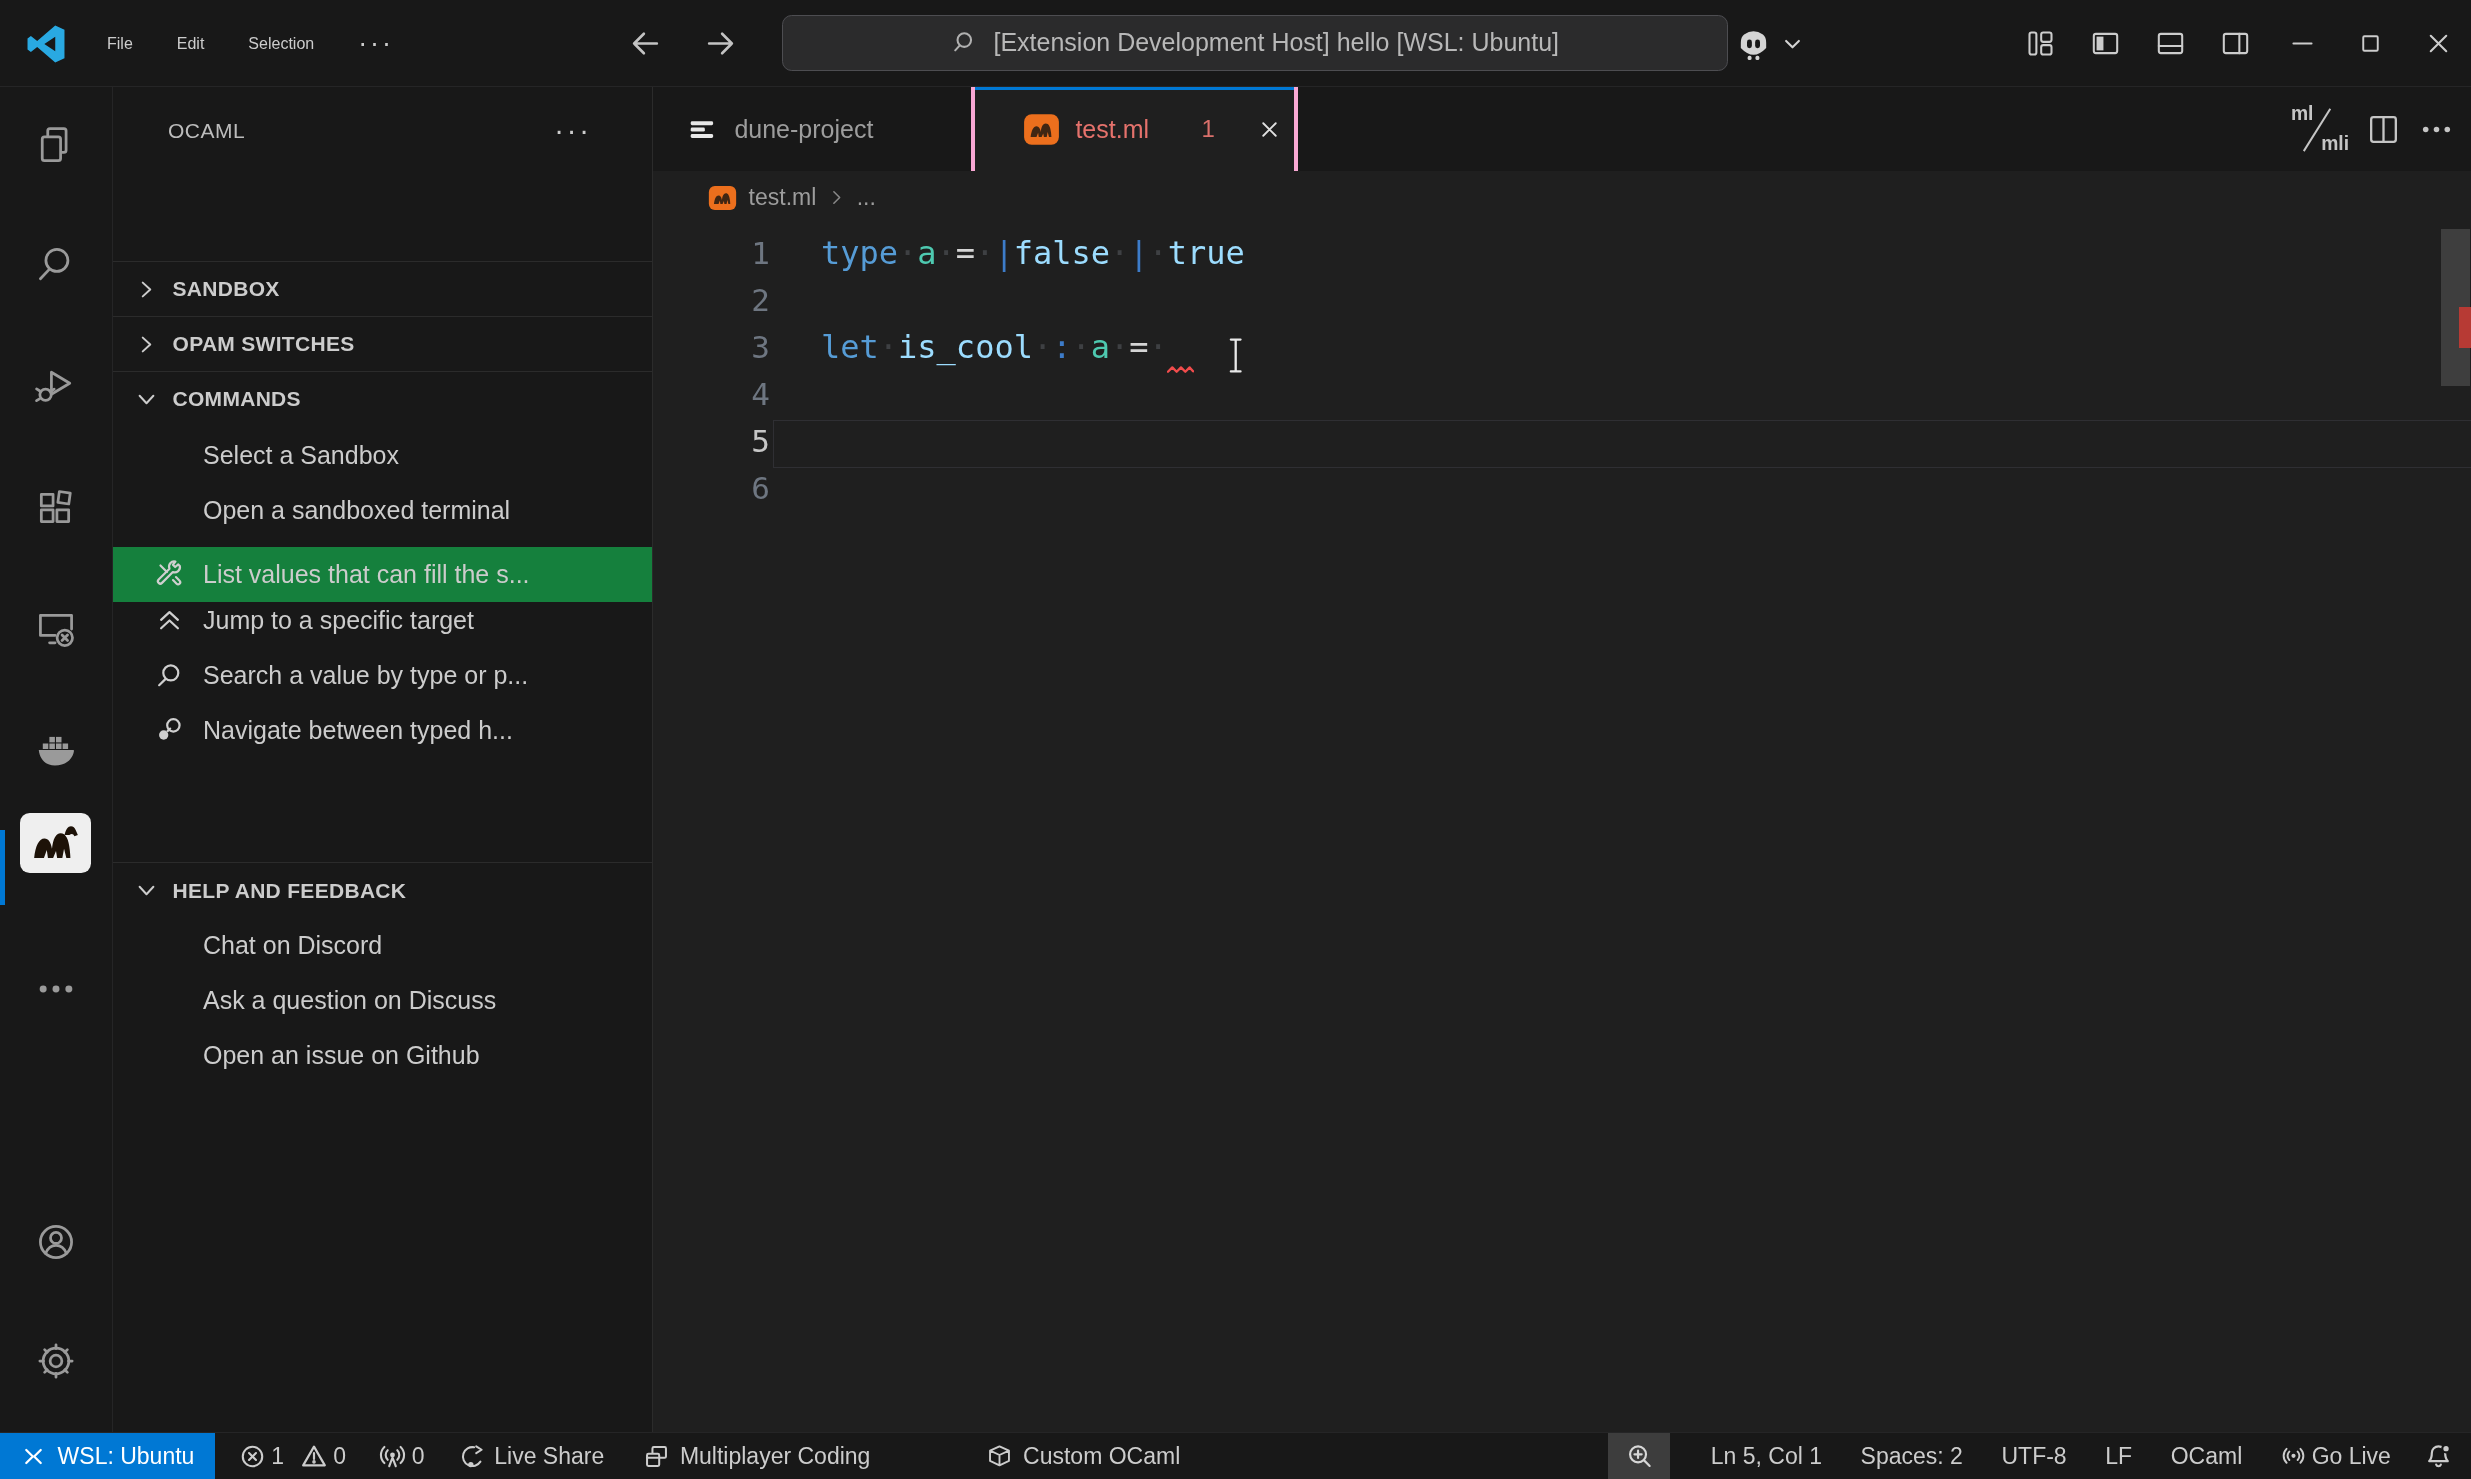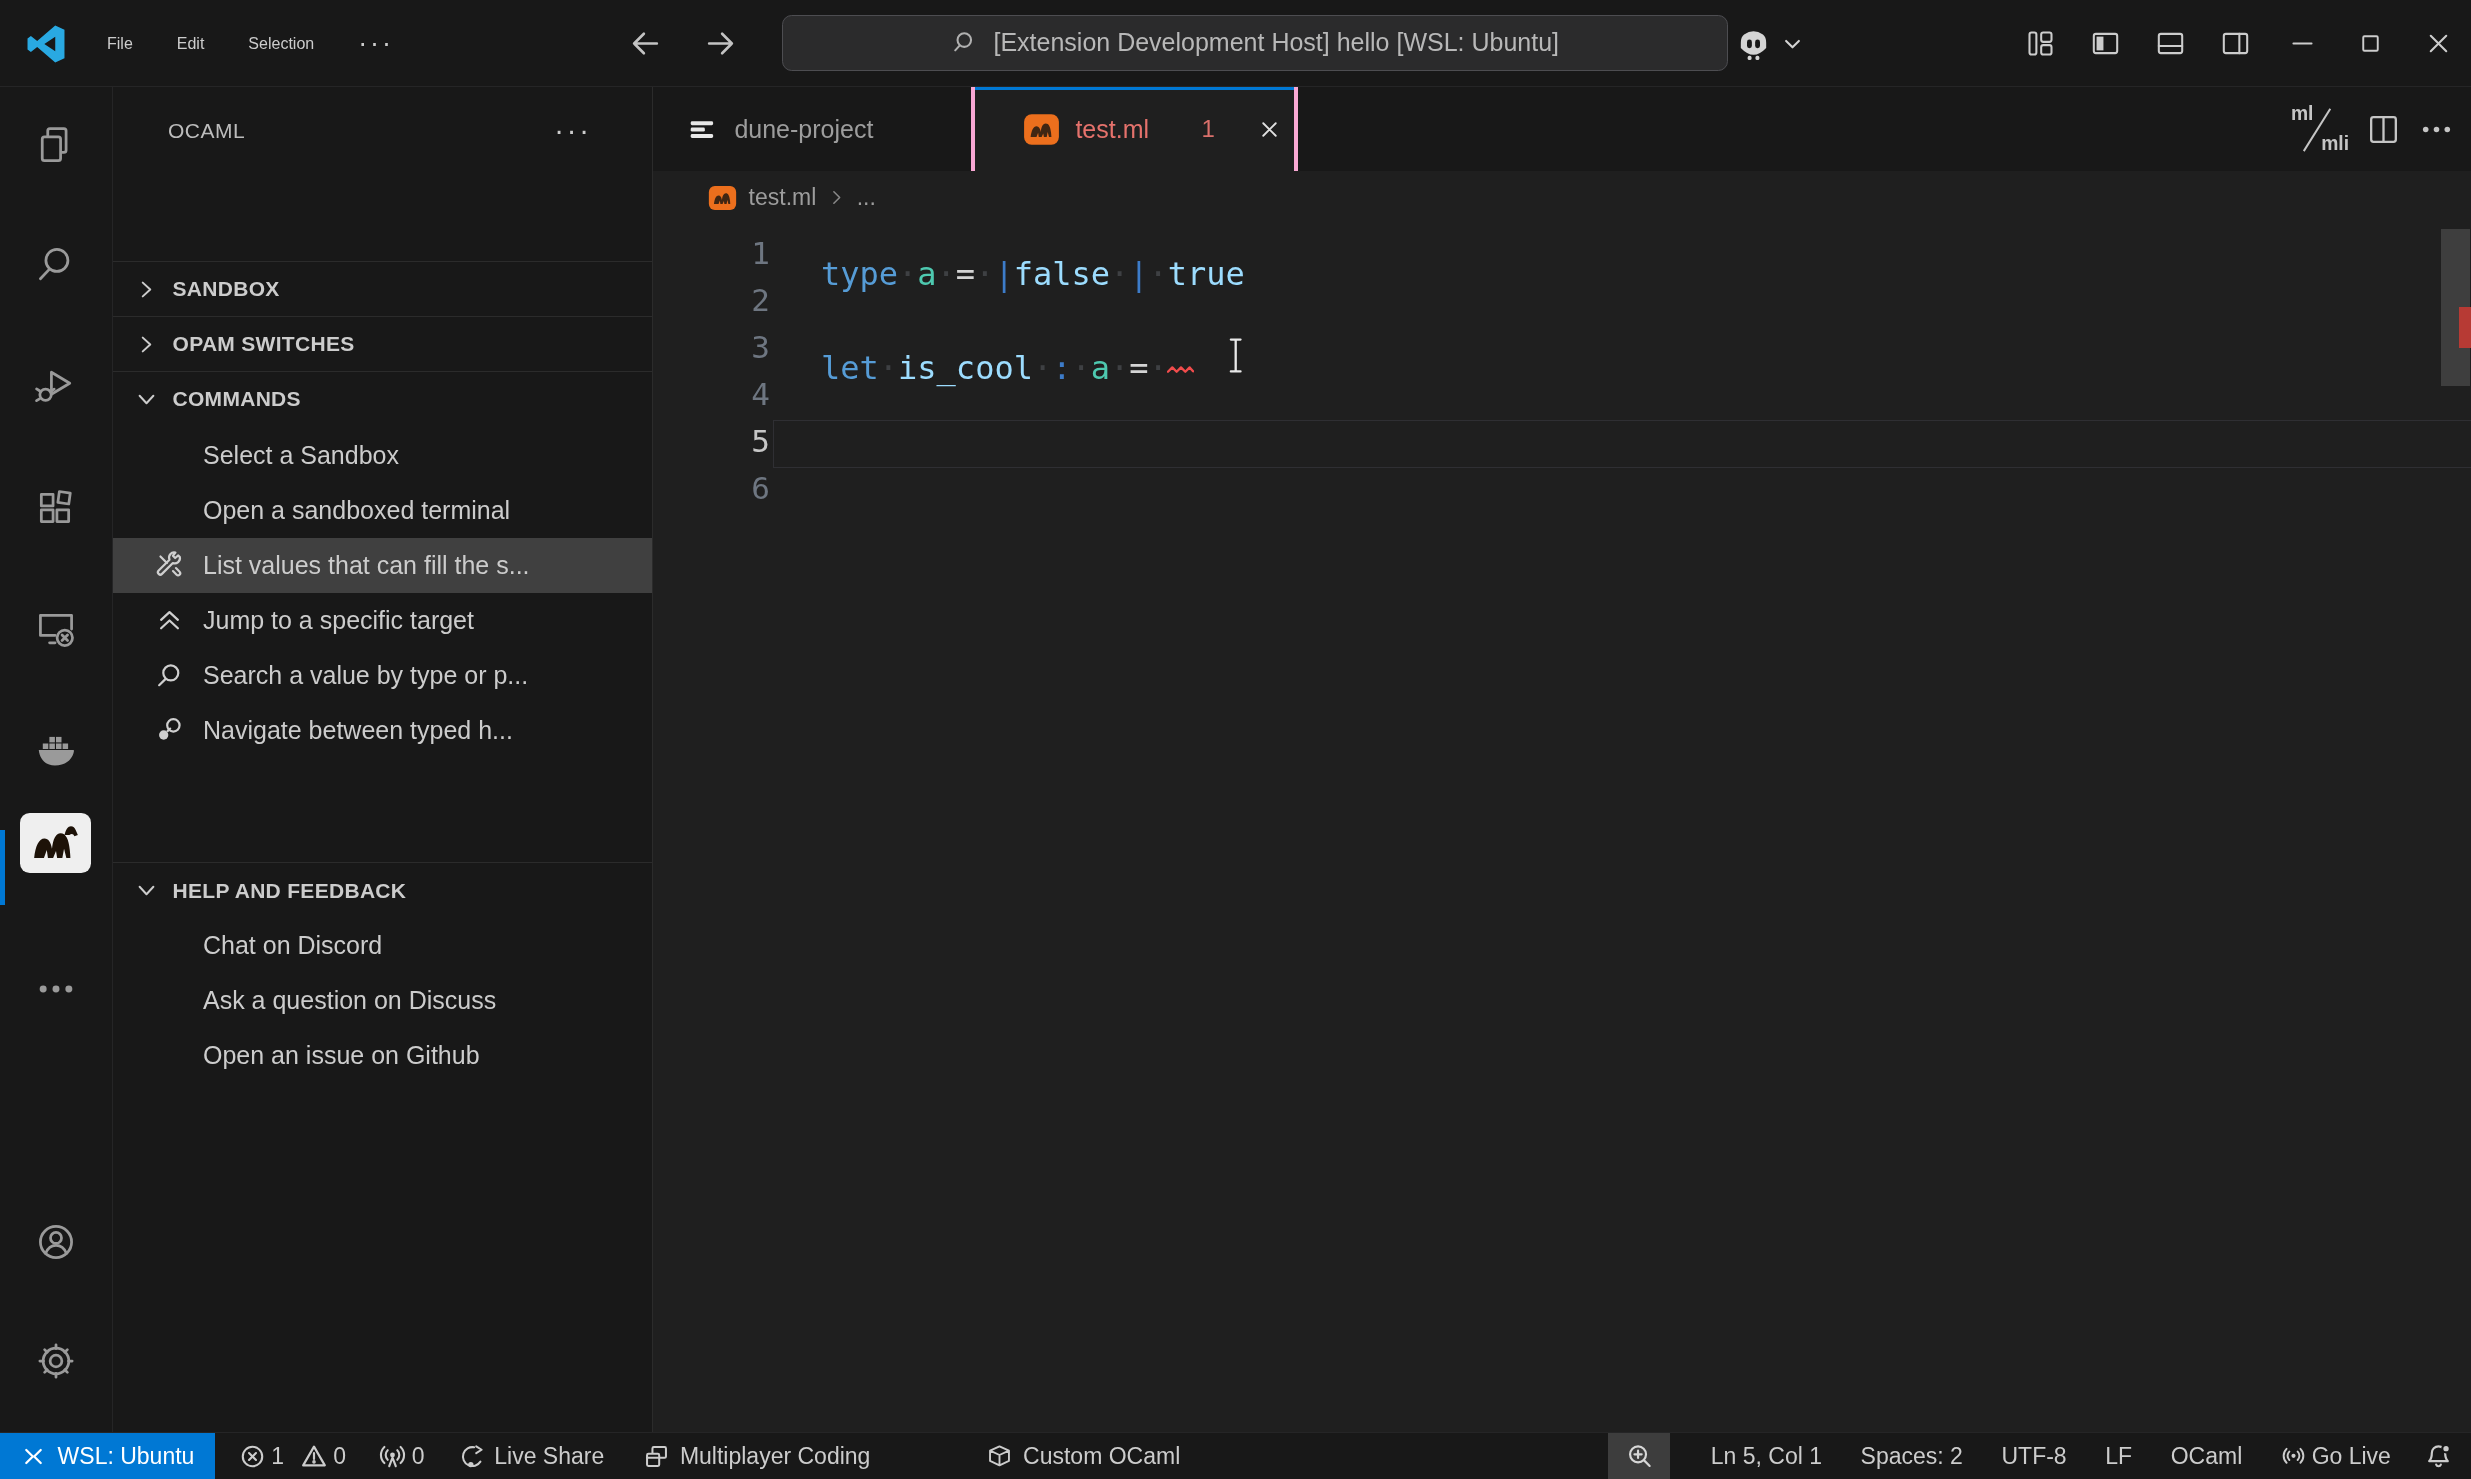--- a/index.html
+++ b/index.html
@@ -47,21 +47,21 @@
     font-size:21px; color:#bcbcbc; letter-spacing:0.5px; }
   .sb-head-more { position:absolute; right:54px; top:23px; width:50px; height:41px;
     font-size:29px; letter-spacing:2.9px; color:#cccccc; display:flex; align-items:center; justify-content:center; }
   .sb-section { position:absolute; left:0; right:0; height:55px; border-top:1px solid #2b2b2b;
     display:flex; align-items:center; padding-left:21px; gap:13.5px; }
   .sb-section .lbl { font-weight:bold; font-size:21px; color:#cccccc; letter-spacing:0.3px; }
   .sb-chev { width:25px; height:25px; color:#cccccc; }
   .sb-item { position:absolute; left:0; right:0; height:55px; display:flex; align-items:center; color:#cccccc; }
   .sb-item .txt { position:absolute; left:90px; white-space:nowrap; }
   .sb-item .iico { position:absolute; left:39px; width:35px; height:35px; color:#cfcfcf; }
-  .sb-item.selected { background:#404040; }
+  .sb-item.selected { background:#15803d;margin-top:9px; }
   .sb-divider { position:absolute; left:0; right:0; height:1px; background:#2b2b2b; }
 
   
   .editor { position:absolute; left:653px; top:87px; right:0; bottom:47px; background:#1f1f1f; }
   .tabbar { position:absolute; top:0; left:0; right:0; height:84px; background:#181818; display:flex; }
   .tab { height:84px; display:flex; align-items:center; border-right:4px solid #f9a8d4;
     font-size:25px; position:relative; }
   .tab.inactive { width:322px; background:#181818; color:#9d9d9d; padding-left:33px; gap:15.4px; }
   .tab.active { width:323px; background:#1f1f1f; color:#e5726c; padding-left:48px; gap:15.4px; }
   .tab.active::before { content:""; position:absolute; top:0; left:0; right:0; height:2.9px; background:#0078d4; }
@@ -75,21 +75,21 @@
   .breadcrumbs { position:absolute; top:84px; left:0; right:0; height:53px; background:#1f1f1f;
     display:flex; align-items:center; font-size:23px; color:#9d9d9d; }
   .breadcrumbs .fico { margin-left:55px; margin-right:11.6px; }
   .bc-sep { margin:0 9.7px; color:#888; }
 
   .code { position:absolute; top:137px; left:0; right:0; bottom:0;
     font-family:"DejaVu Sans Mono", monospace; font-size:32px; padding-top:5.8px; }
   .code-line { position:relative; height:47px; line-height:47px; white-space:pre; }
   .code-line .ln { position:absolute; left:0; width:117px; text-align:right; color:#6e7681; font-size:31px; }
   .code-line.active .ln { color:#c6c6c6; }
-  .code-line .lc { position:absolute; left:168px;margin-top:21px; }
+  .code-line .lc { position:absolute; left:168px; }
   .cur-line-box { position:absolute; left:120px; right:0; top:196px; height:48px;
     border:1.9px solid #2f2f33; pointer-events:none; }
   .squiggle { position:absolute; left:514px; top:141px; }
   .ibeam { position:absolute; left:574px; top:113px; }
   .scroll-slider { position:absolute; right:1.9px; top:142px; width:29px; height:157px; background:rgba(121,121,121,0.35); }
   .ruler-error { position:absolute; right:0; top:220px; width:13.5px; height:41px; background:#b73a34; }
 
   
   .statusbar { position:absolute; left:0; right:0; bottom:0; height:47px; background:#181818;
     border-top:1px solid #252526; display:flex; align-items:center; font-size:23px; color:#cccccc; }

